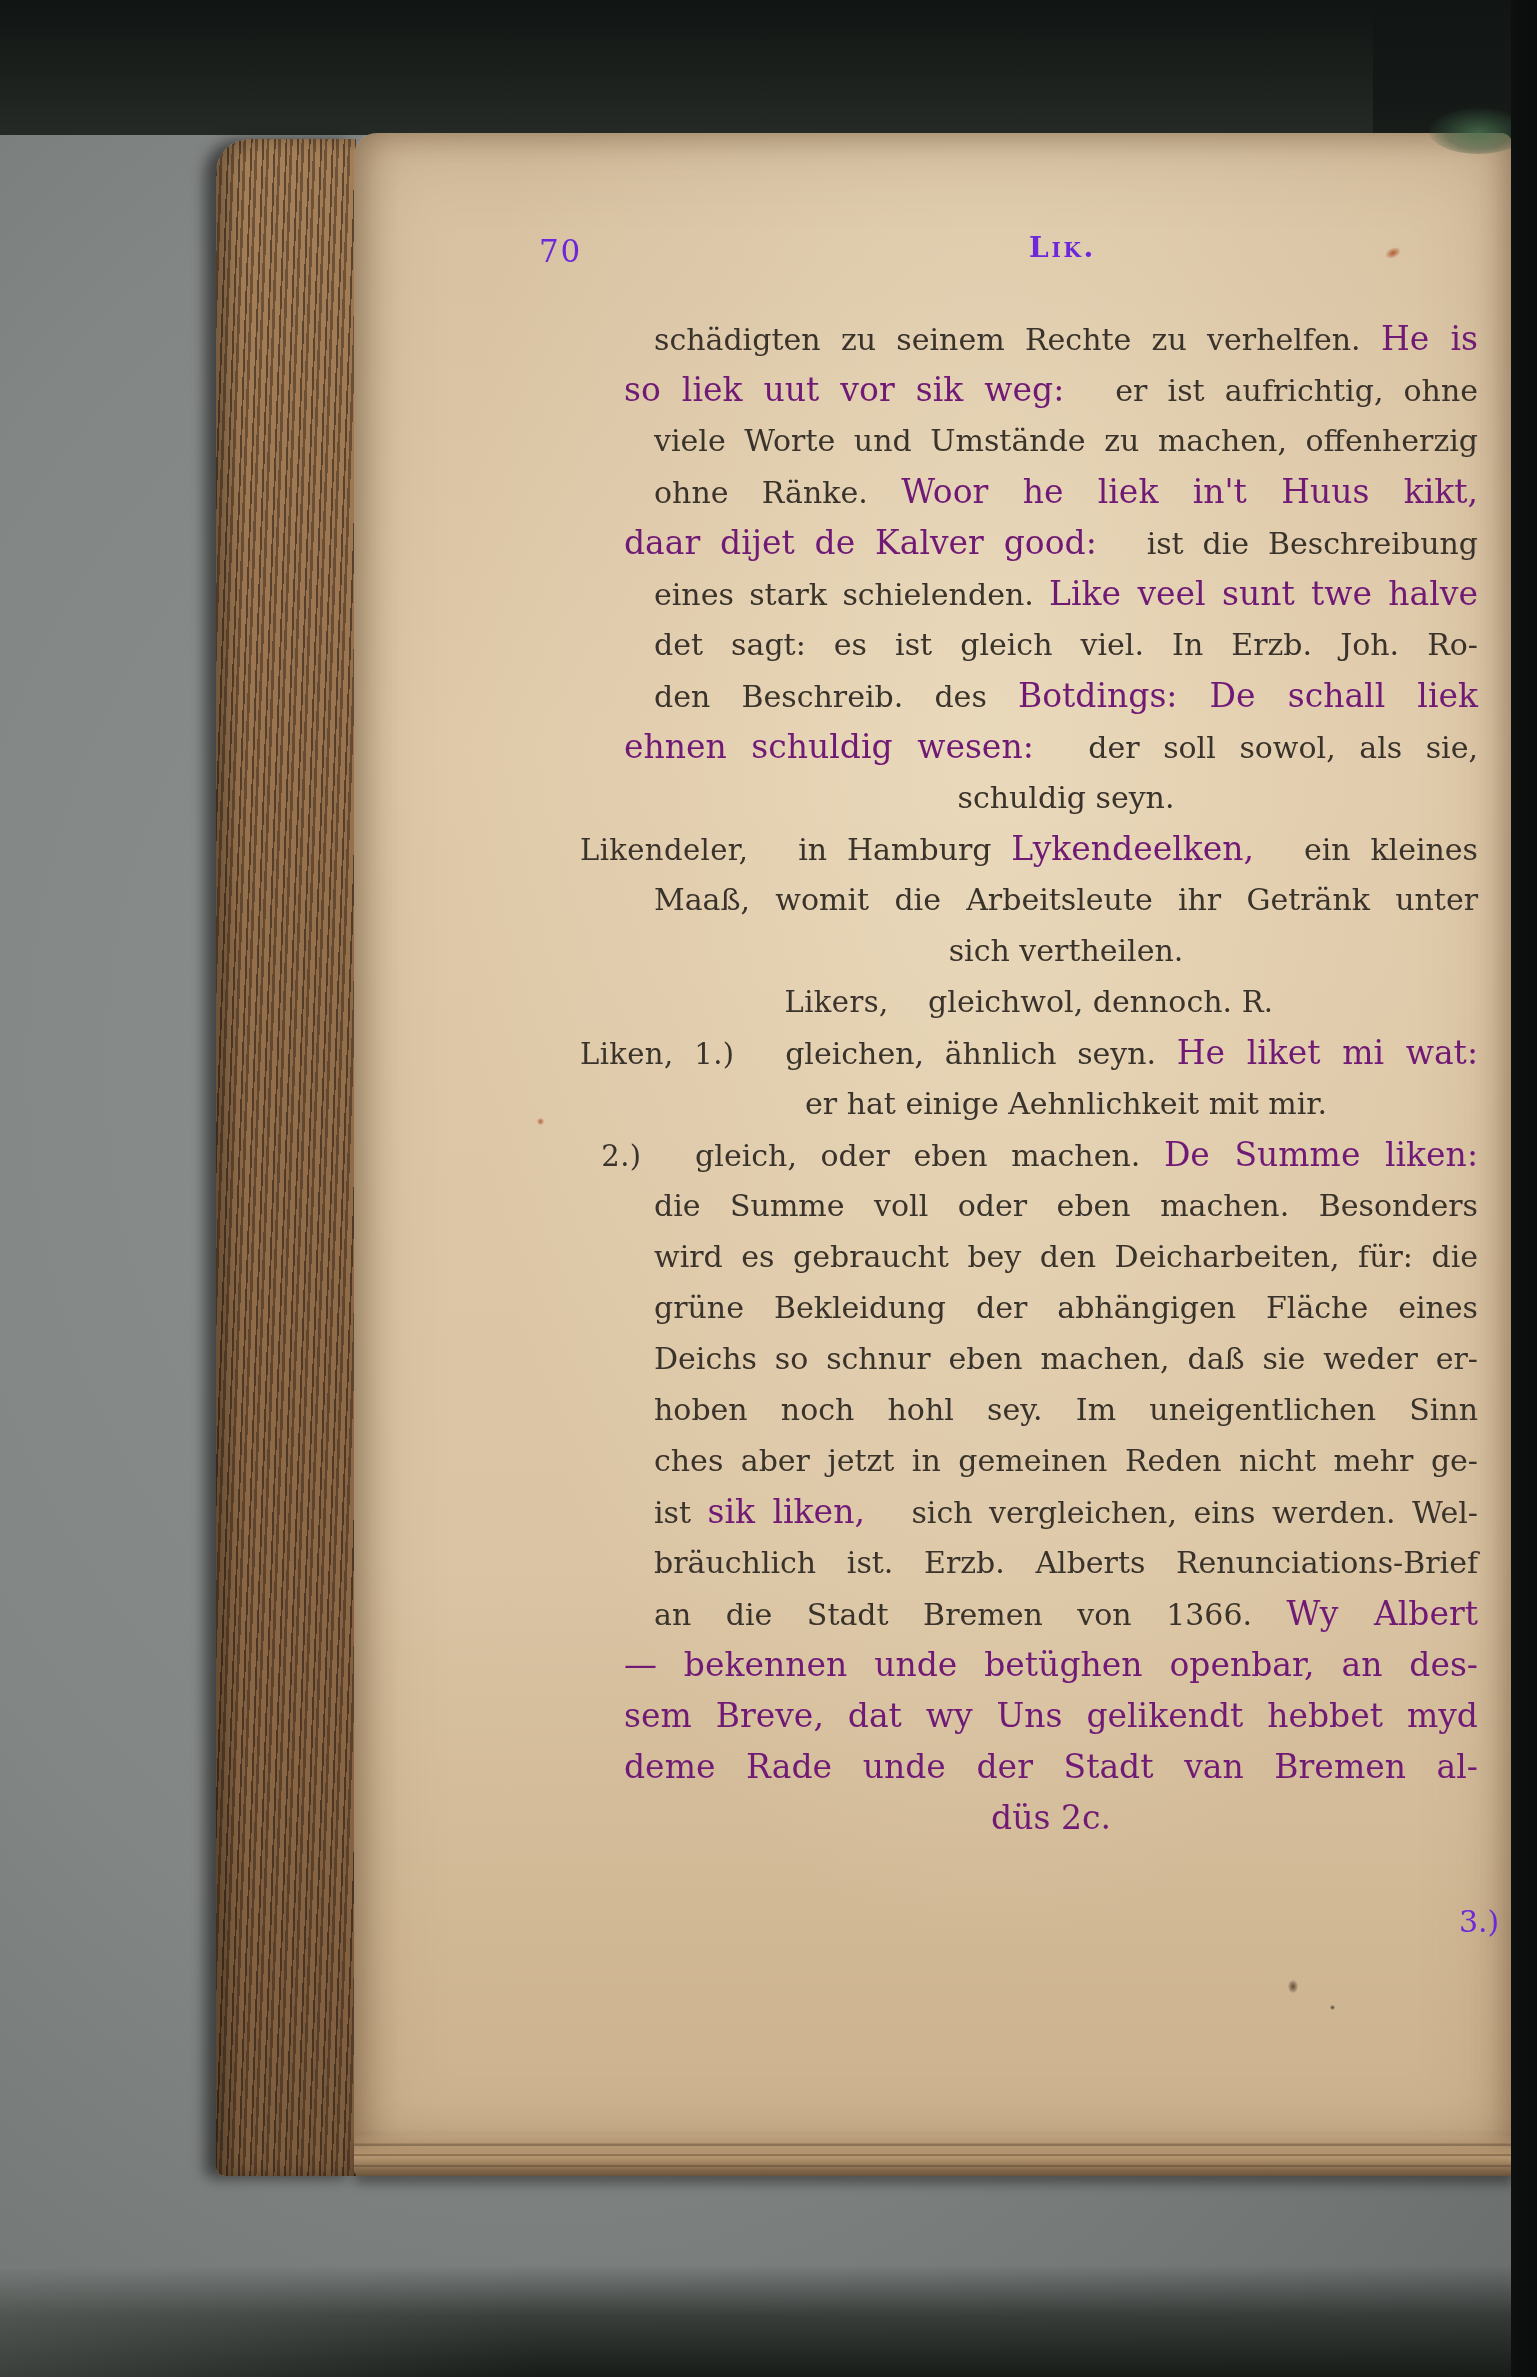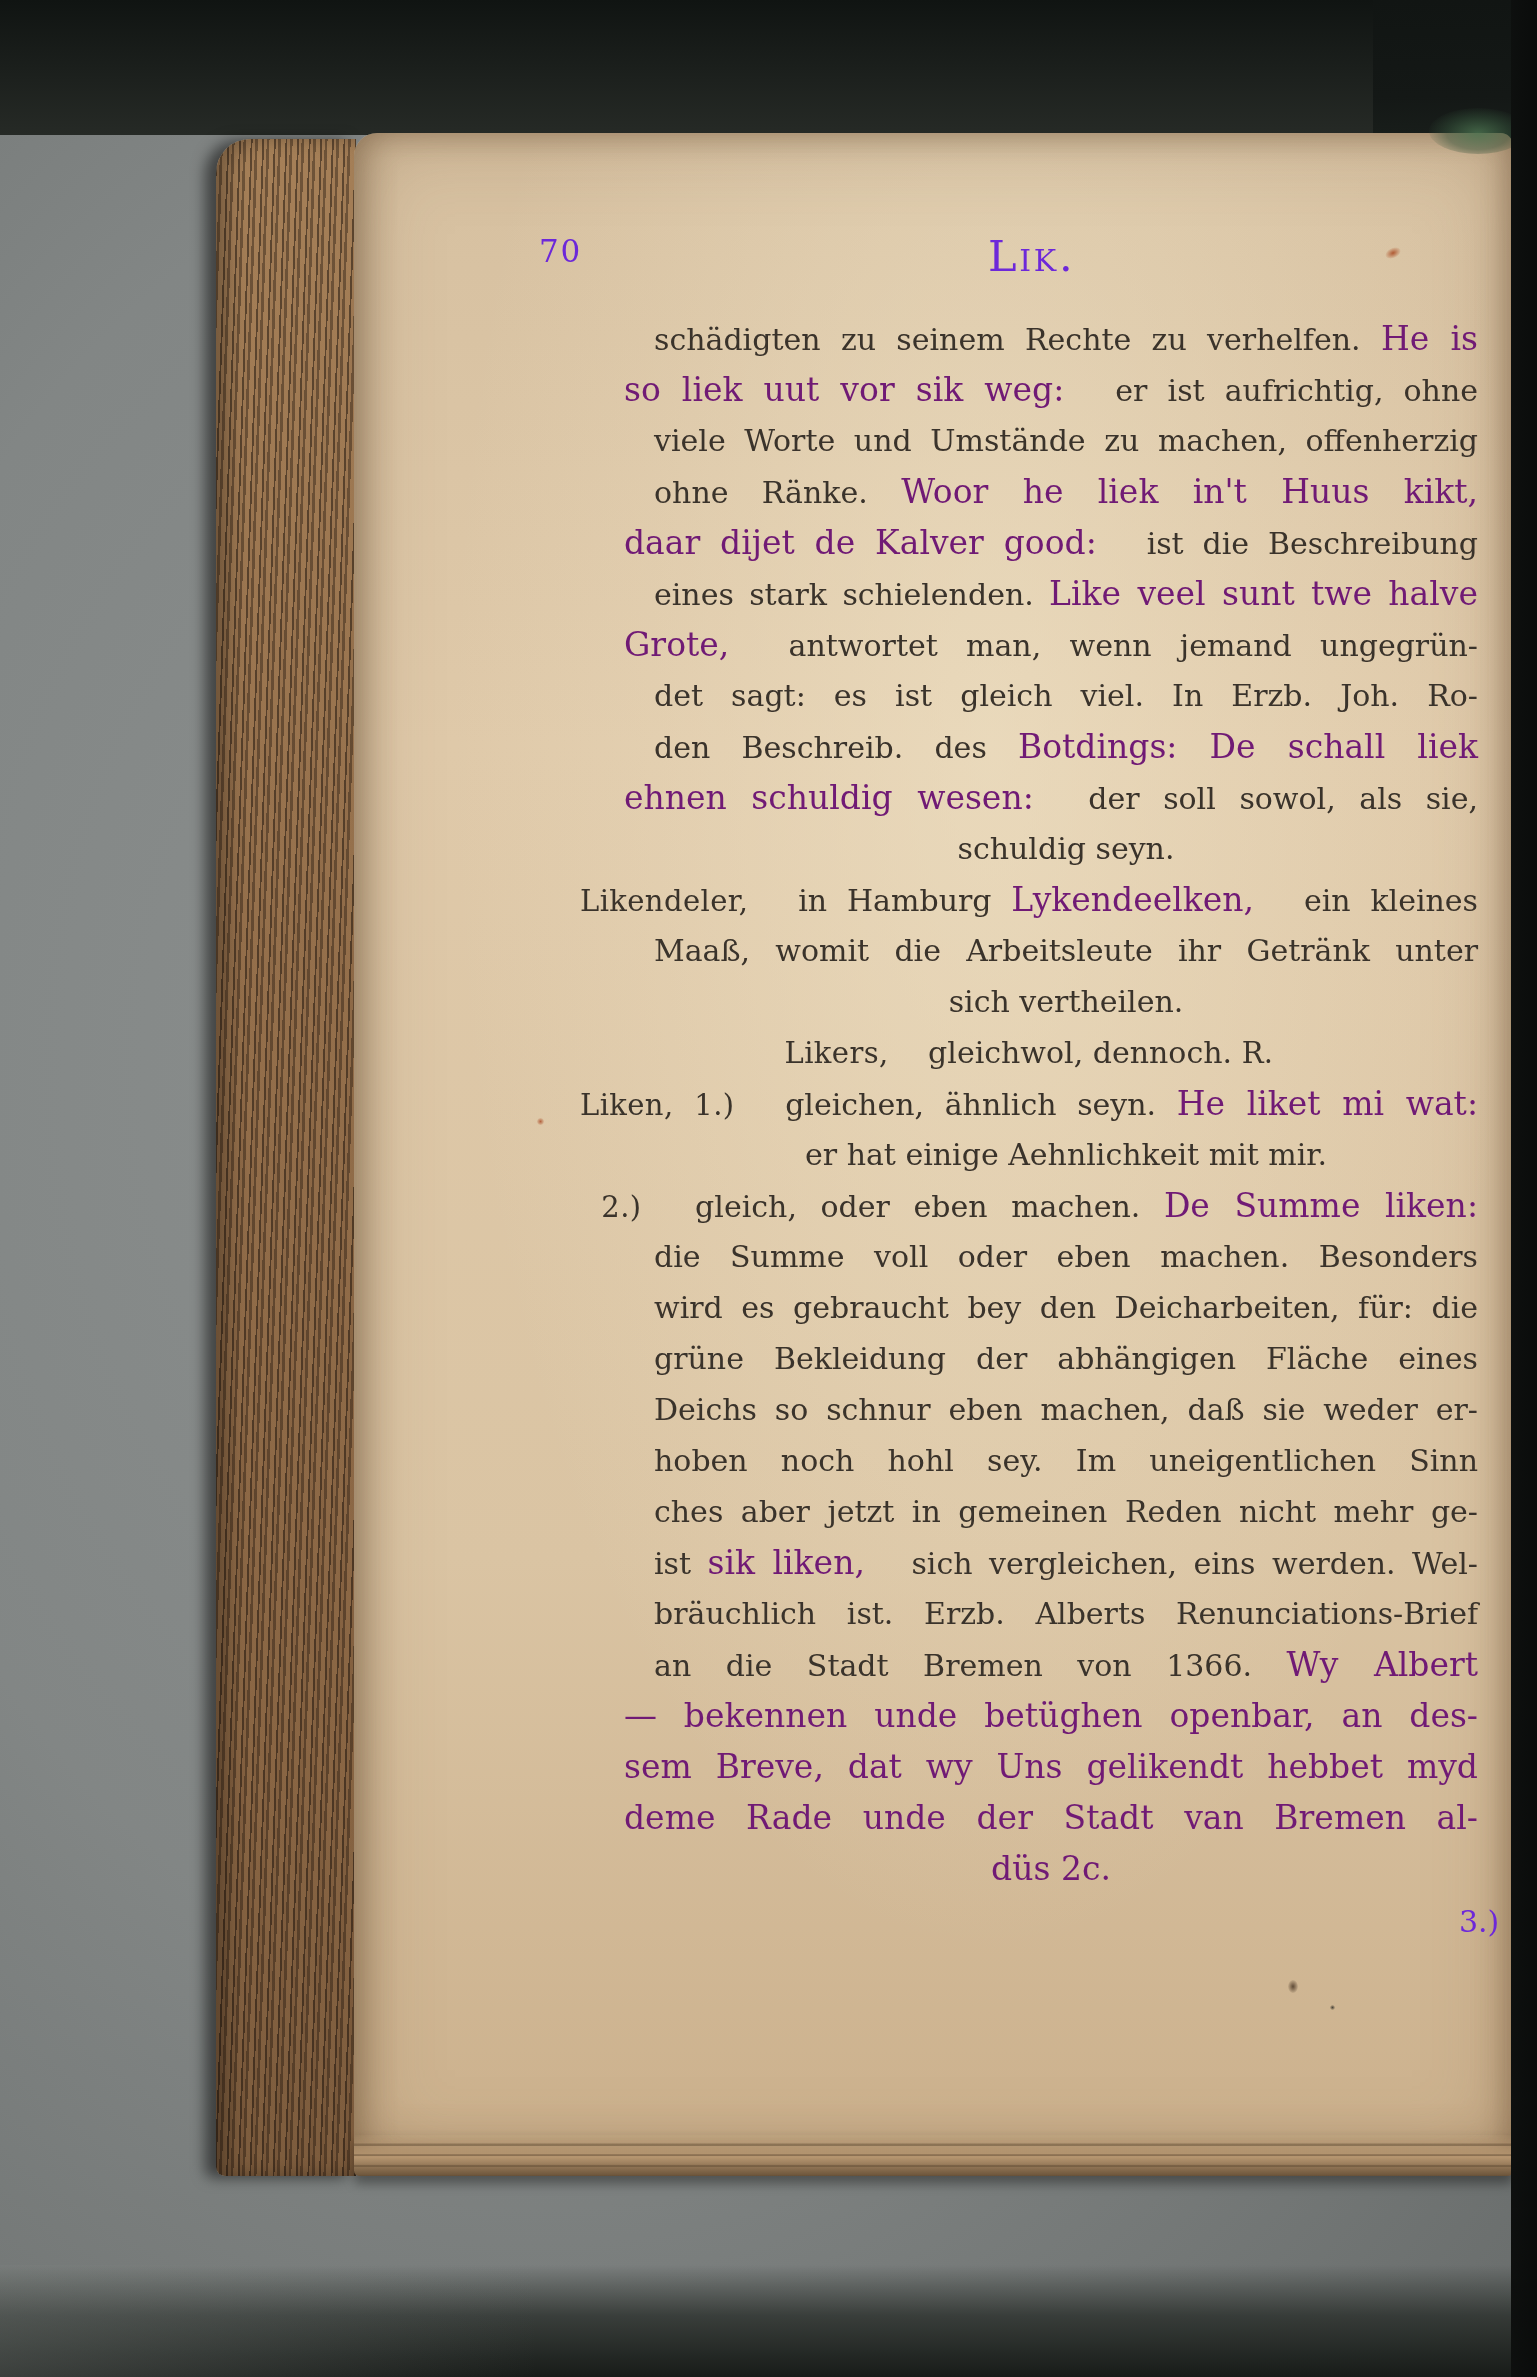--- a/index.html
+++ b/index.html
@@ -63,21 +63,21 @@
     background:radial-gradient(ellipse, #b05a33 0%, rgba(176,90,51,0) 75%);transform:rotate(-25deg);}
   .stain-brown{left:1288px;top:1980px;width:9.8px;height:13.3px;
     background:radial-gradient(ellipse, #5e4a36 0%, rgba(94,74,54,0) 78%);}
   .stain-dot{left:1330px;top:2005px;width:5.3px;height:5.3px;
     background:radial-gradient(circle, #4a4438 0%, rgba(74,68,56,0) 80%);}
   .stain-pink{left:537px;top:1118px;width:7.1px;height:7.1px;
     background:radial-gradient(circle, #b4633f 0%, rgba(180,99,63,0) 80%);}
   
   .pg-num,.run-head,.catchword{z-index:7;color:#6d28d9;}
   .pg-num{left:539px;top:233px;font-size:31px;letter-spacing:1.8px;}
-  .run-head{left:988px;top:231px;font-size:43px;font-variant:small-caps;letter-spacing:2.7px;}
+  .run-head{left:1029px;top:231px;font-size:28px;font-variant:small-caps;letter-spacing:2.7px;font-weight:bold;}
   .catchword{left:1459px;top:1904px;font-size:30px;}
   .text-block{left:580px;top:313px;width:898px;z-index:7;color:#3a332b;}
   .line{line-height:51px;height:51px;font-size:30px;text-align:center;}
   .line.just{text-align:justify;text-align-last:justify;}
   .indent-head{padding-left:0;}
   .indent-body{padding-left:44px;}
   .indent-num{padding-left:21.3px;}
   .seg-plain{font-size:30px;margin-left:30px;}
   .seg-bold{font-weight:400;font-size:33px;color:#701a75;}
   .seg-roman{font-size:29px;letter-spacing:0.4px;}
@@ -102,21 +102,20 @@
 
 <div class="abs pg-num">70</div>
 <div class="abs run-head">Lik.</div>
 <div class="abs text-block">
     <div class="line indent-body just"><span class="seg-plain">schädigten zu seinem Rechte zu verhelfen.  </span><span class="seg-bold">He is</span></div>
     <div class="line indent-body just"><span class="seg-bold">so liek uut vor sik weg: </span><span class="seg-plain">er ist aufrichtig, ohne</span></div>
     <div class="line indent-body just"><span class="seg-plain">viele Worte und Umstände zu machen, offenherzig</span></div>
     <div class="line indent-body just"><span class="seg-plain">ohne Ränke.  </span><span class="seg-bold">Woor he liek in't Huus kikt,</span></div>
     <div class="line indent-body just"><span class="seg-bold">daar dijet de Kalver good: </span><span class="seg-plain">ist die Beschreibung</span></div>
     <div class="line indent-body just"><span class="seg-plain">eines stark schielenden.  </span><span class="seg-bold">Like veel sunt twe halve</span></div>
-    <div class="line indent-body just"><span class="seg-bold">Grote, </span><span class="seg-plain">antwortet man, wenn jemand ungegrün-</span></div>
     <div class="line indent-body just"><span class="seg-plain">det sagt: es ist gleich viel.  In Erzb. Joh. Ro-</span></div>
     <div class="line indent-body just"><span class="seg-plain">den Beschreib. des </span><span class="seg-bold">Botdings:  De schall liek</span></div>
     <div class="line indent-body just"><span class="seg-bold">ehnen schuldig wesen: </span><span class="seg-plain">der soll sowol, als sie,</span></div>
     <div class="line indent-body"><span class="seg-plain">schuldig seyn.</span></div>
     <div class="line indent-head just"><span class="seg-roman">Likendeler,</span><span class="seg-plain"> in Hamburg </span><span class="seg-bold">Lykendeelken,</span><span class="seg-plain"> ein kleines</span></div>
     <div class="line indent-body just"><span class="seg-plain">Maaß, womit die Arbeitsleute ihr Getränk unter</span></div>
     <div class="line indent-body"><span class="seg-plain">sich vertheilen.</span></div>
     <div class="line indent-head"><span class="seg-roman">Likers,</span><span class="seg-plain"> gleichwol, dennoch. </span><span class="seg-roman">R.</span></div>
     <div class="line indent-head just"><span class="seg-roman">Liken, 1.)</span><span class="seg-plain"> gleichen, ähnlich seyn.  </span><span class="seg-bold">He liket mi wat:</span></div>
     <div class="line indent-body"><span class="seg-plain">er hat einige Aehnlichkeit mit mir.</span></div>

